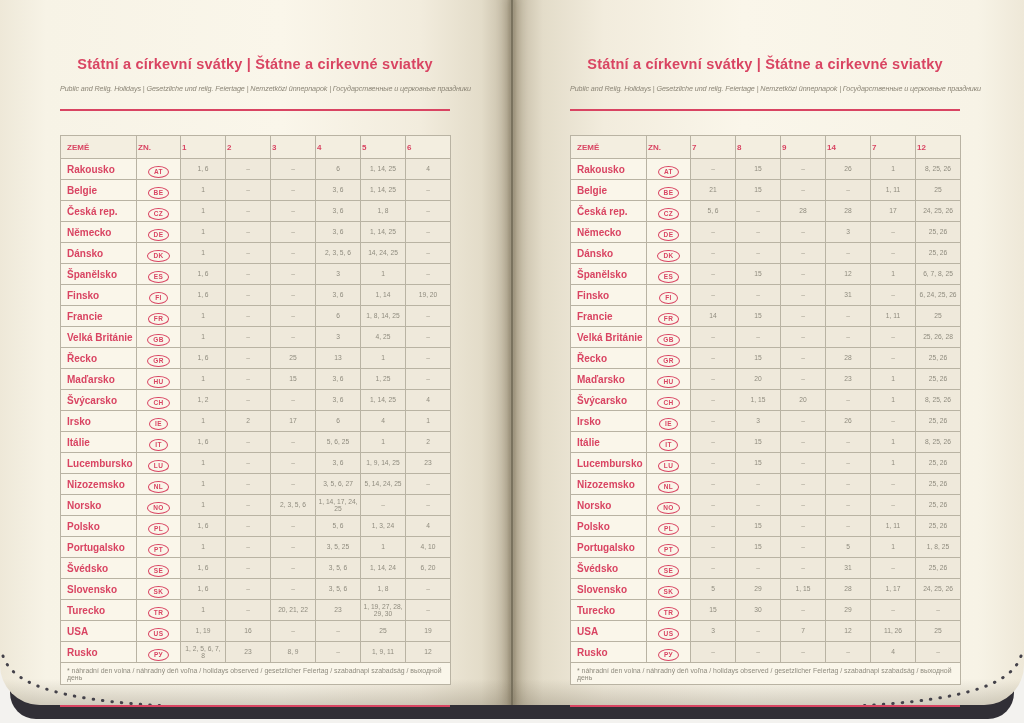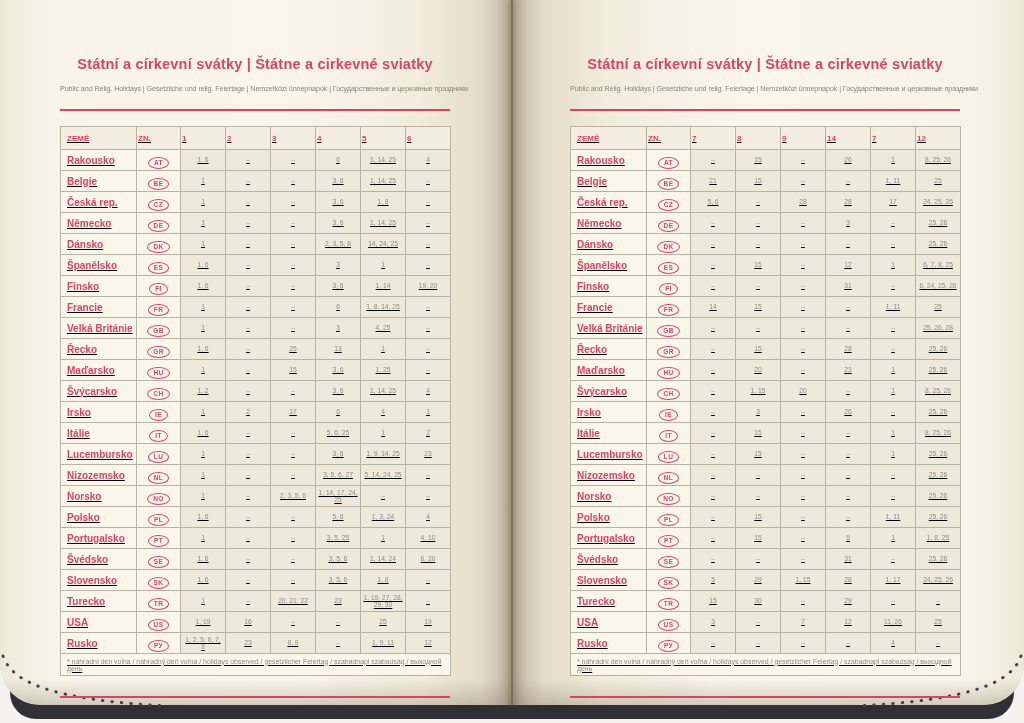--- a/index.html
+++ b/index.html
@@ -42,25 +42,25 @@
   .stitch.right{right:0;top:654px;}
   
   .page{position:absolute;top:44px;width:390px;z-index:3;}
   .page.left-page{left:60px;}
   .page.right-page{left:570px;}
   .page-header{text-align:center;}
   .page-title{
     margin:12px;color:var(--accent);font-size:14.5px;font-weight:bold;letter-spacing:0.2px;line-height:16px;
   }
   .page-subtitle{
-    margin:4px 0 16px;color:#8b8576;font-size:7.2px;letter-spacing:-0.1px;white-space:nowrap;line-height:9px;
+    margin:4px 0 16px;color:#8b8576;font-size:7.2px;letter-spacing:-0.1px;white-space:nowrap;line-height:9px;font-style:italic;
   }
   .subtitle-rule{height:2px;background:var(--accent);margin-top:3px;}
   .holiday-table{
-    border-collapse:collapse;table-layout:fixed;width:390px;margin-top:15px;text-decoration:underline;
+    border-collapse:collapse;table-layout:fixed;width:390px;margin-top:24px;
   }
   .holiday-table th,.holiday-table td{
     border:1px solid #b9b3a3;overflow:hidden;vertical-align:middle;
   }
   .holiday-table thead th{
     height:20px;background:#f3eee0;color:var(--accent);font-size:8px;font-weight:bold;text-align:left;
   }
   .holiday-table thead th:first-child{text-align:left;padding-left:6px;}
   .holiday-table tbody tr{height:21px;}
   .country-cell{

